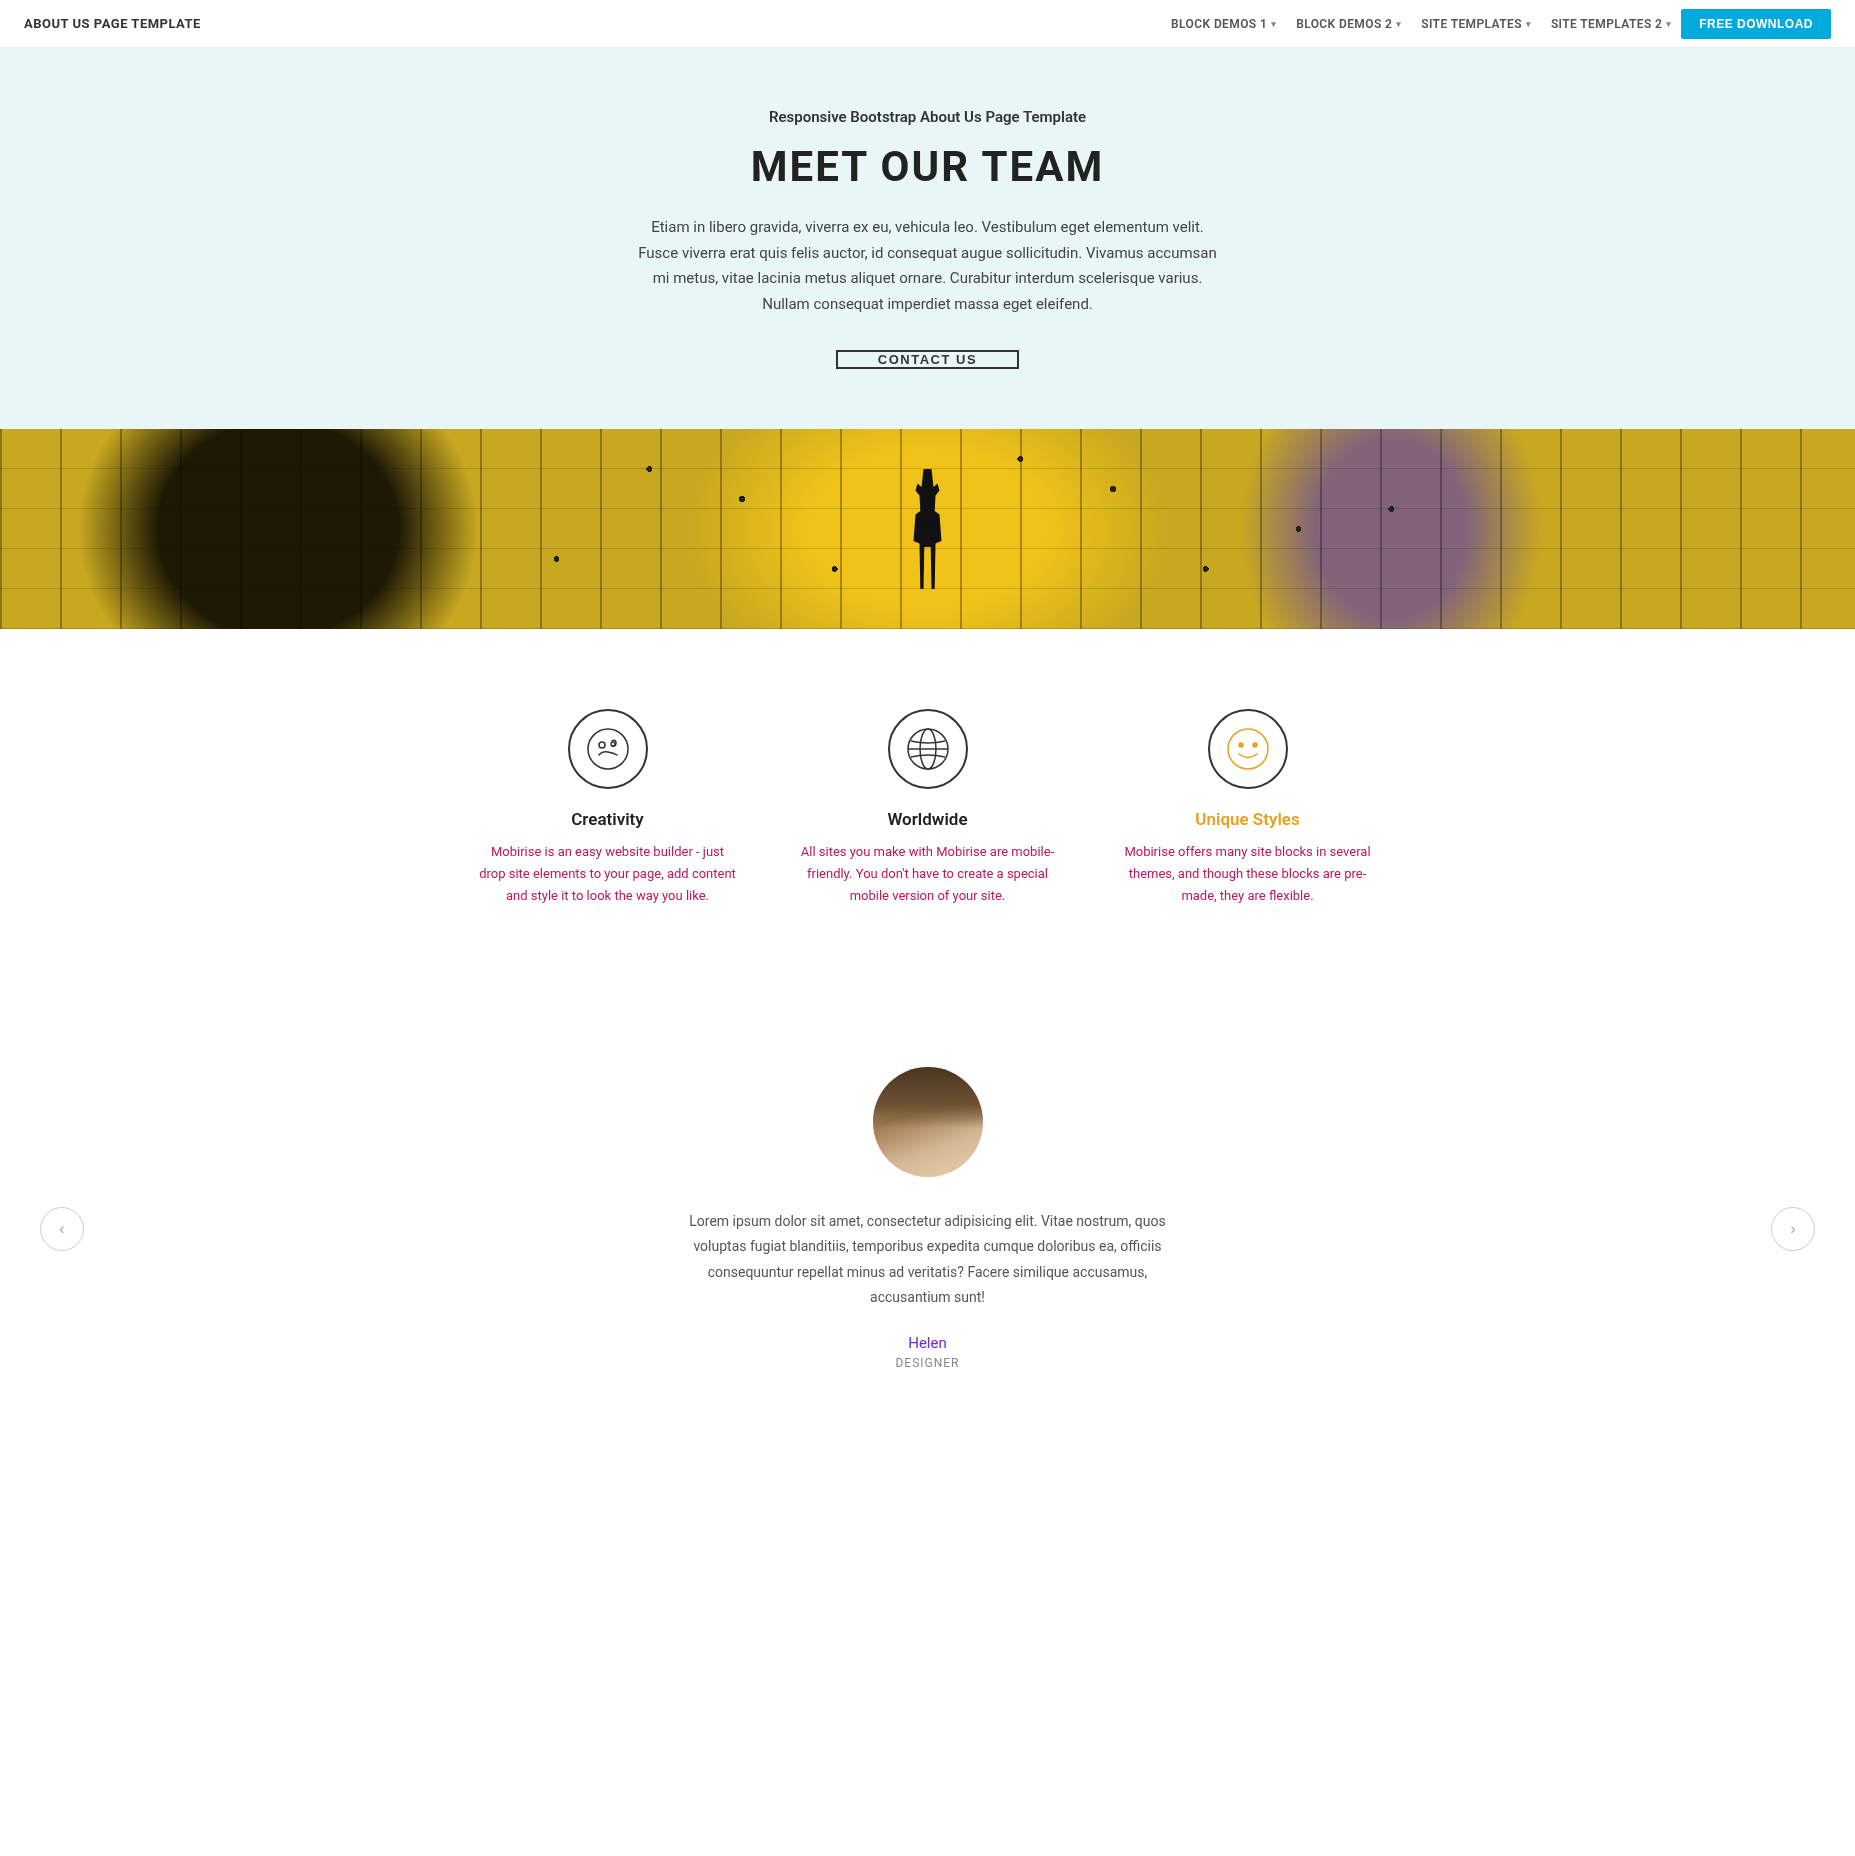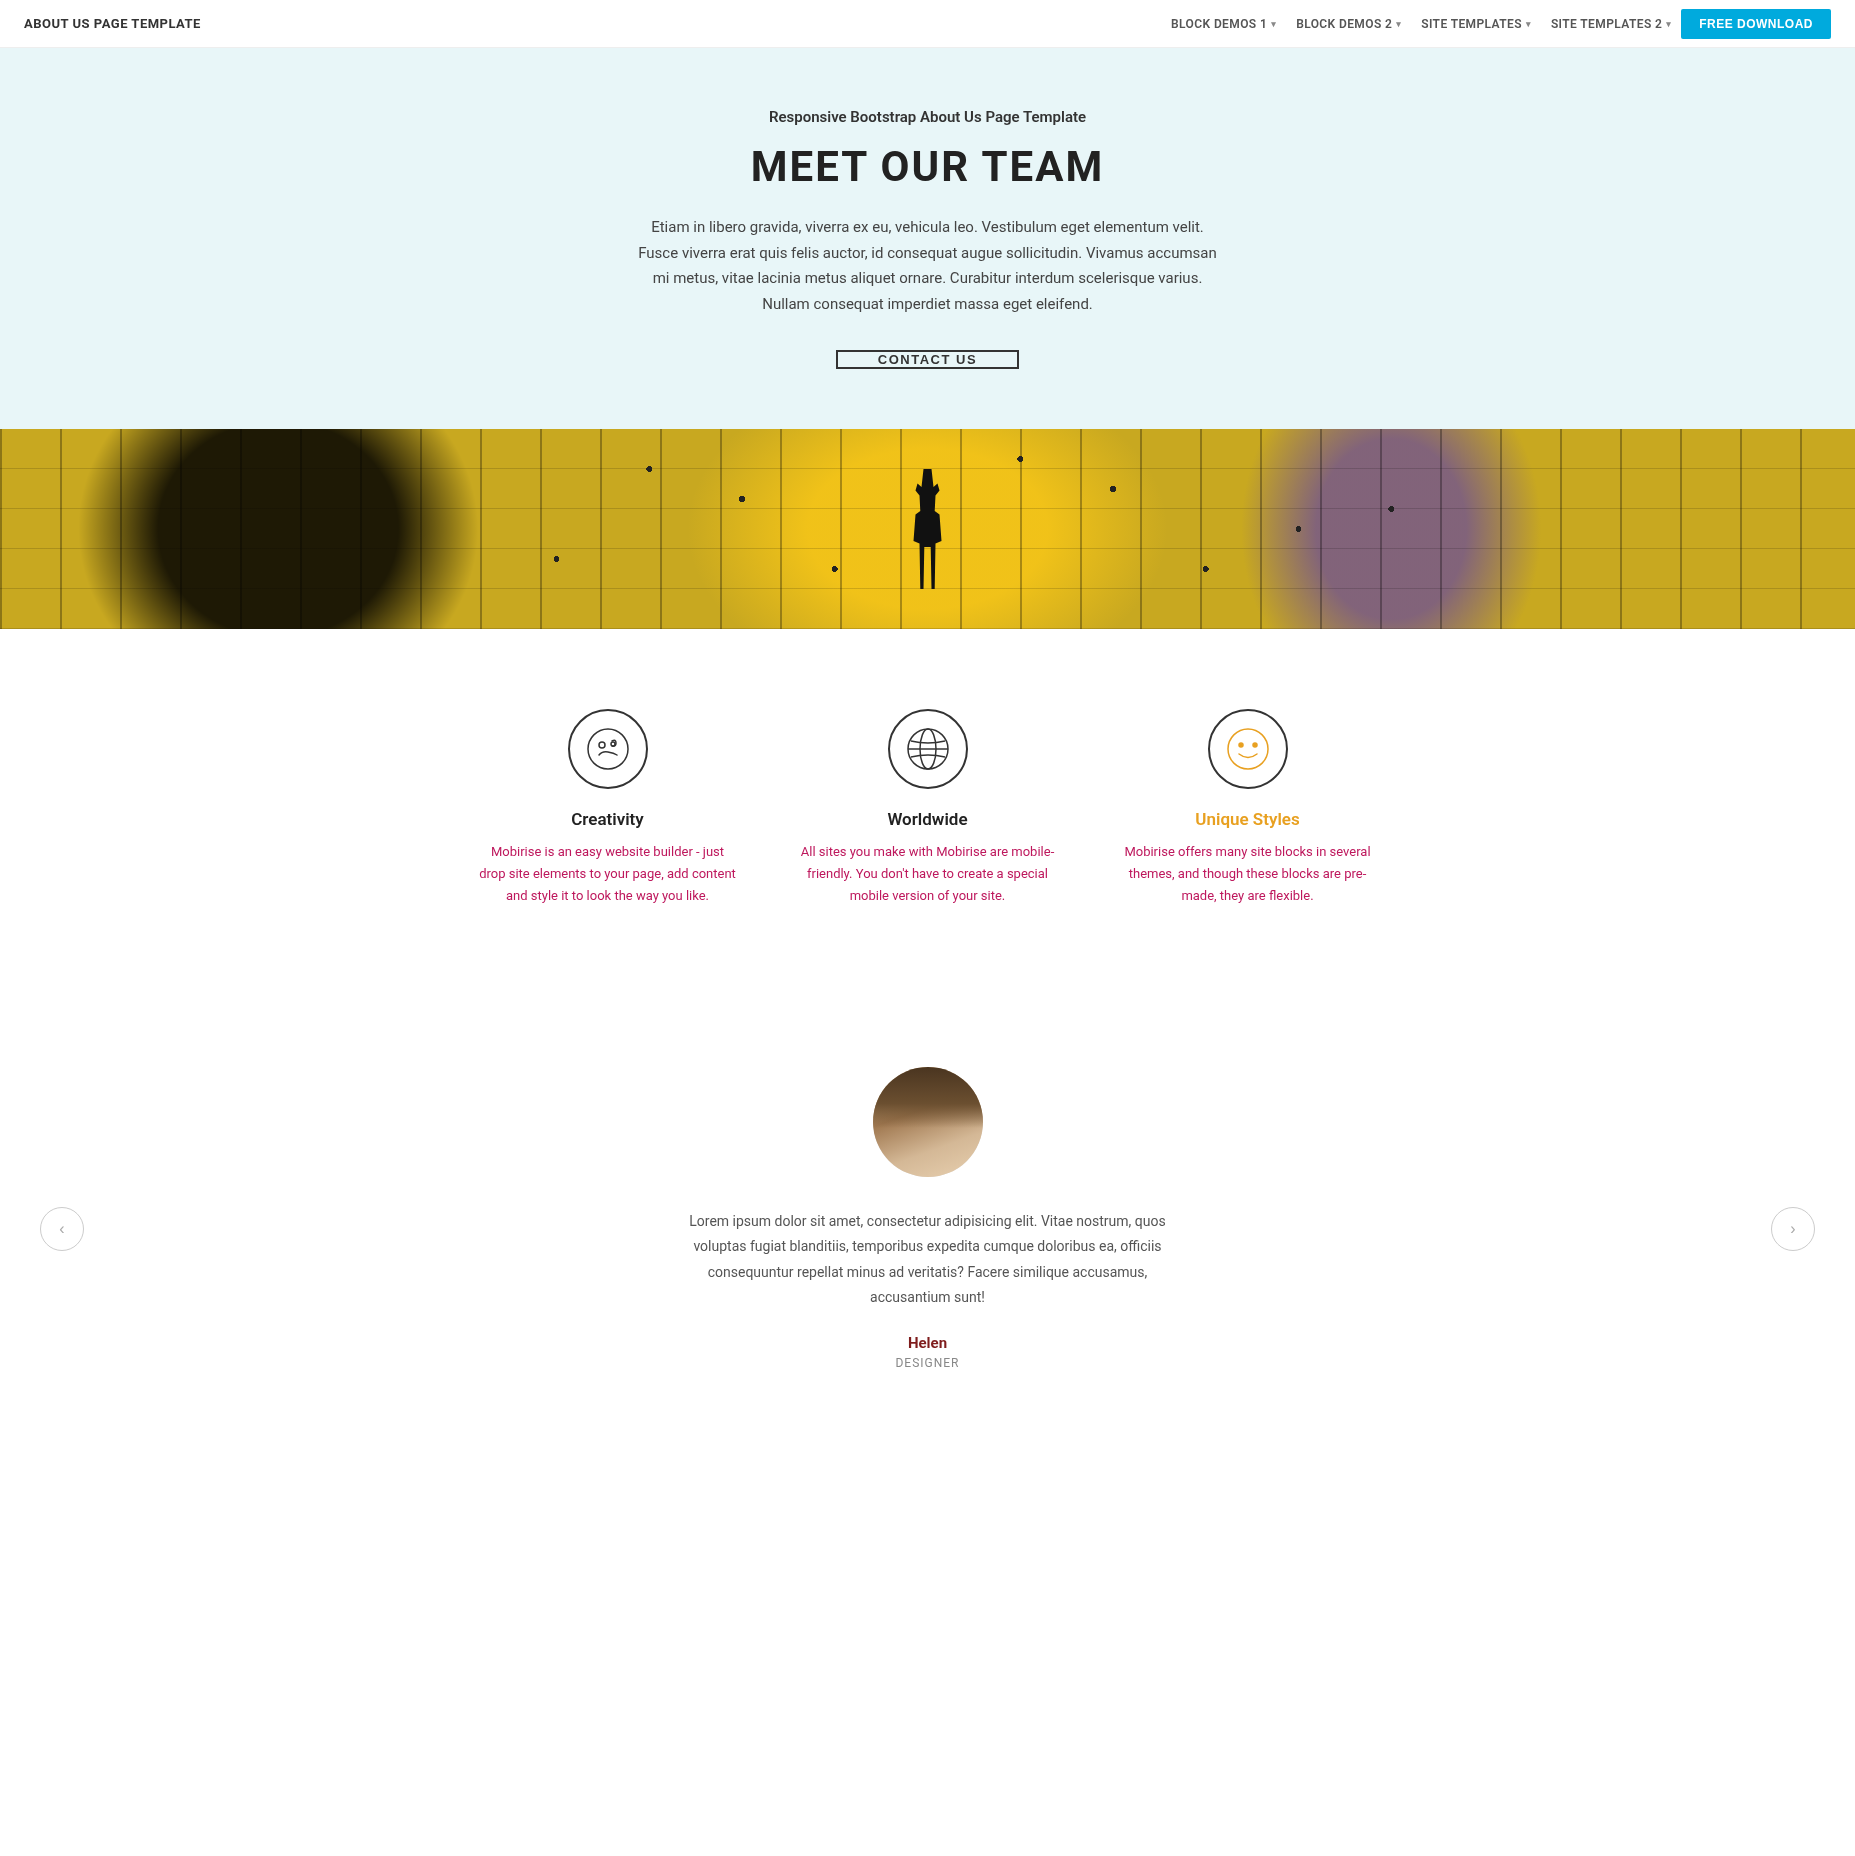--- a/index.html
+++ b/index.html
@@ -210,22 +210,22 @@
     }
     .testimonial-text {
       max-width: 500px;
       margin: 0 auto 24px;
       font-size: 14px;
       line-height: 1.8;
       color: #555;
     }
     .testimonial-name {
       font-size: 15px;
-      font-weight: 700;
-      color: #7f1d1d;
+      font-weight: 400;
+      color: #6d28d9;
       margin-bottom: 4px;
     }
     .testimonial-role {
       font-size: 12px;
       color: #888;
       letter-spacing: 1px;
       text-transform: uppercase;
     }
     .carousel-btn {
       position: absolute;

